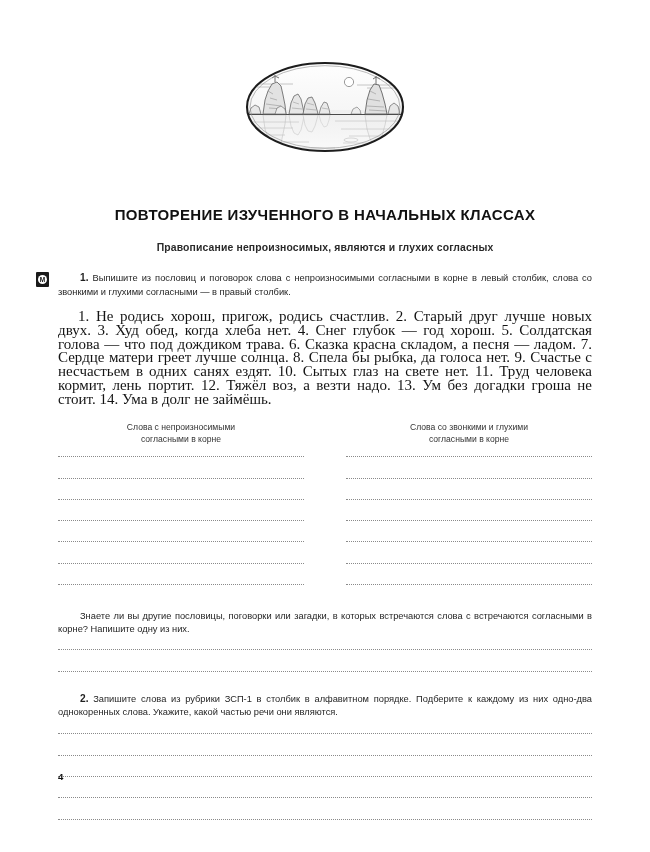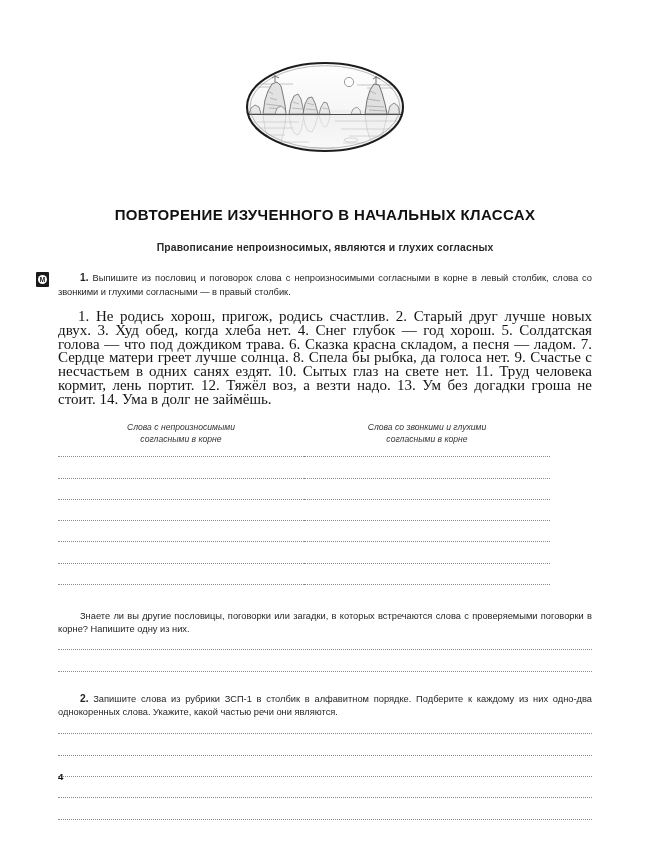--- a/index.html
+++ b/index.html
@@ -117,21 +117,21 @@
     text-indent: 20px;
     color: #141414;
     -webkit-hyphens: manual;
     hyphens: manual;
   }
 
   
   .columns {
     margin-top: 3px;
     display: flex;
-    font-style: italic;
+    justify-content: space-between;
   }
   .col {
     width: 246px;
   }
   .col-head {
     text-align: center;
     font-family: "Liberation Sans", sans-serif;
     font-size: 8.6px;
     line-height: 11.6px;
     color: #343434;
@@ -295,21 +295,21 @@
           <div class="dline"></div>
           <div class="dline"></div>
           <div class="dline"></div>
           <div class="dline"></div>
           <div class="dline"></div>
         </div>
       </div>
 
     </div>
 
-    <p class="qpara">Знаете ли вы другие пословицы, поговорки или загадки, в которых встречаются слова с проверяемыми поговорки в корне? Напишите одну из них.</p>
+    <p class="qpara">Знаете ли вы другие пословицы, поговорки или загадки, в которых встречаются слова с встречаются согласными в корне? Напишите одну из них.</p>
 
     <div class="fulllines">
       <div class="dline"></div>
       <div class="dline"></div>
     </div>
 
     <div class="task task2">
       <p class="task-text">
         <span class="task-num">2.</span>
         <span>Запишите слова из рубрики ЗСП-1 в столбик в алфавитном порядке. Подберите к каждому из них одно-два однокоренных слова. Укажите, какой частью речи они являются.</span>

